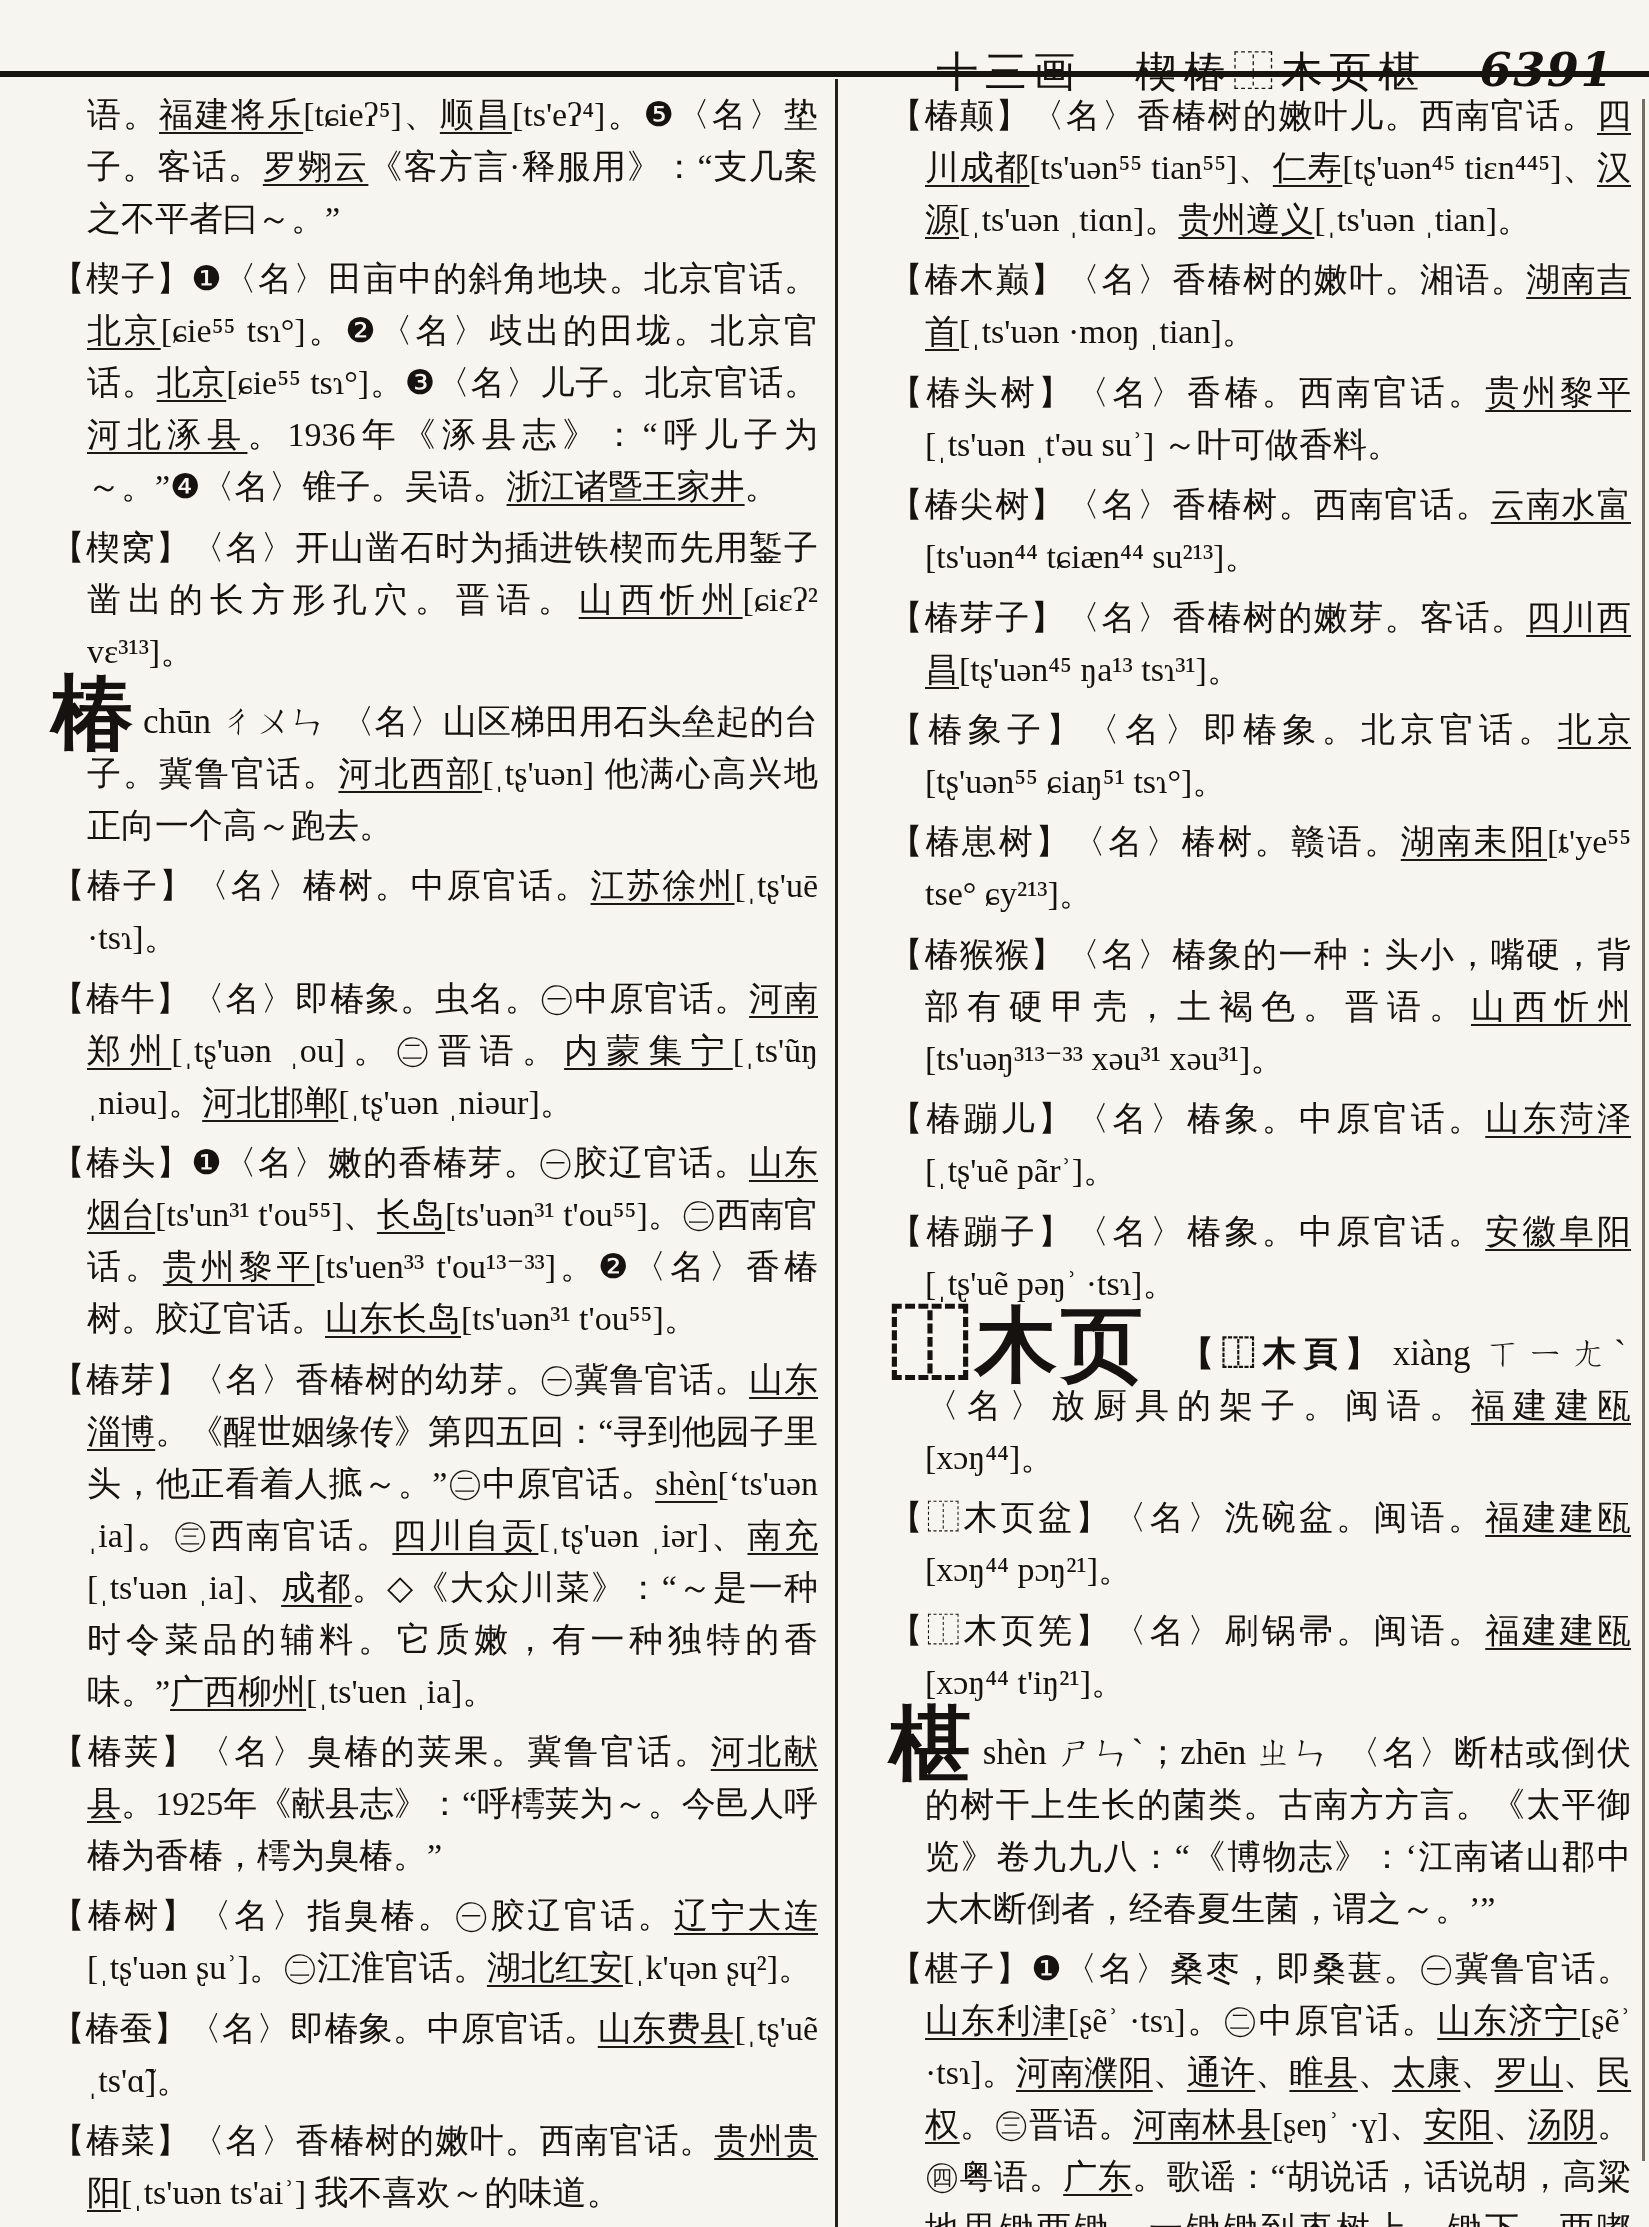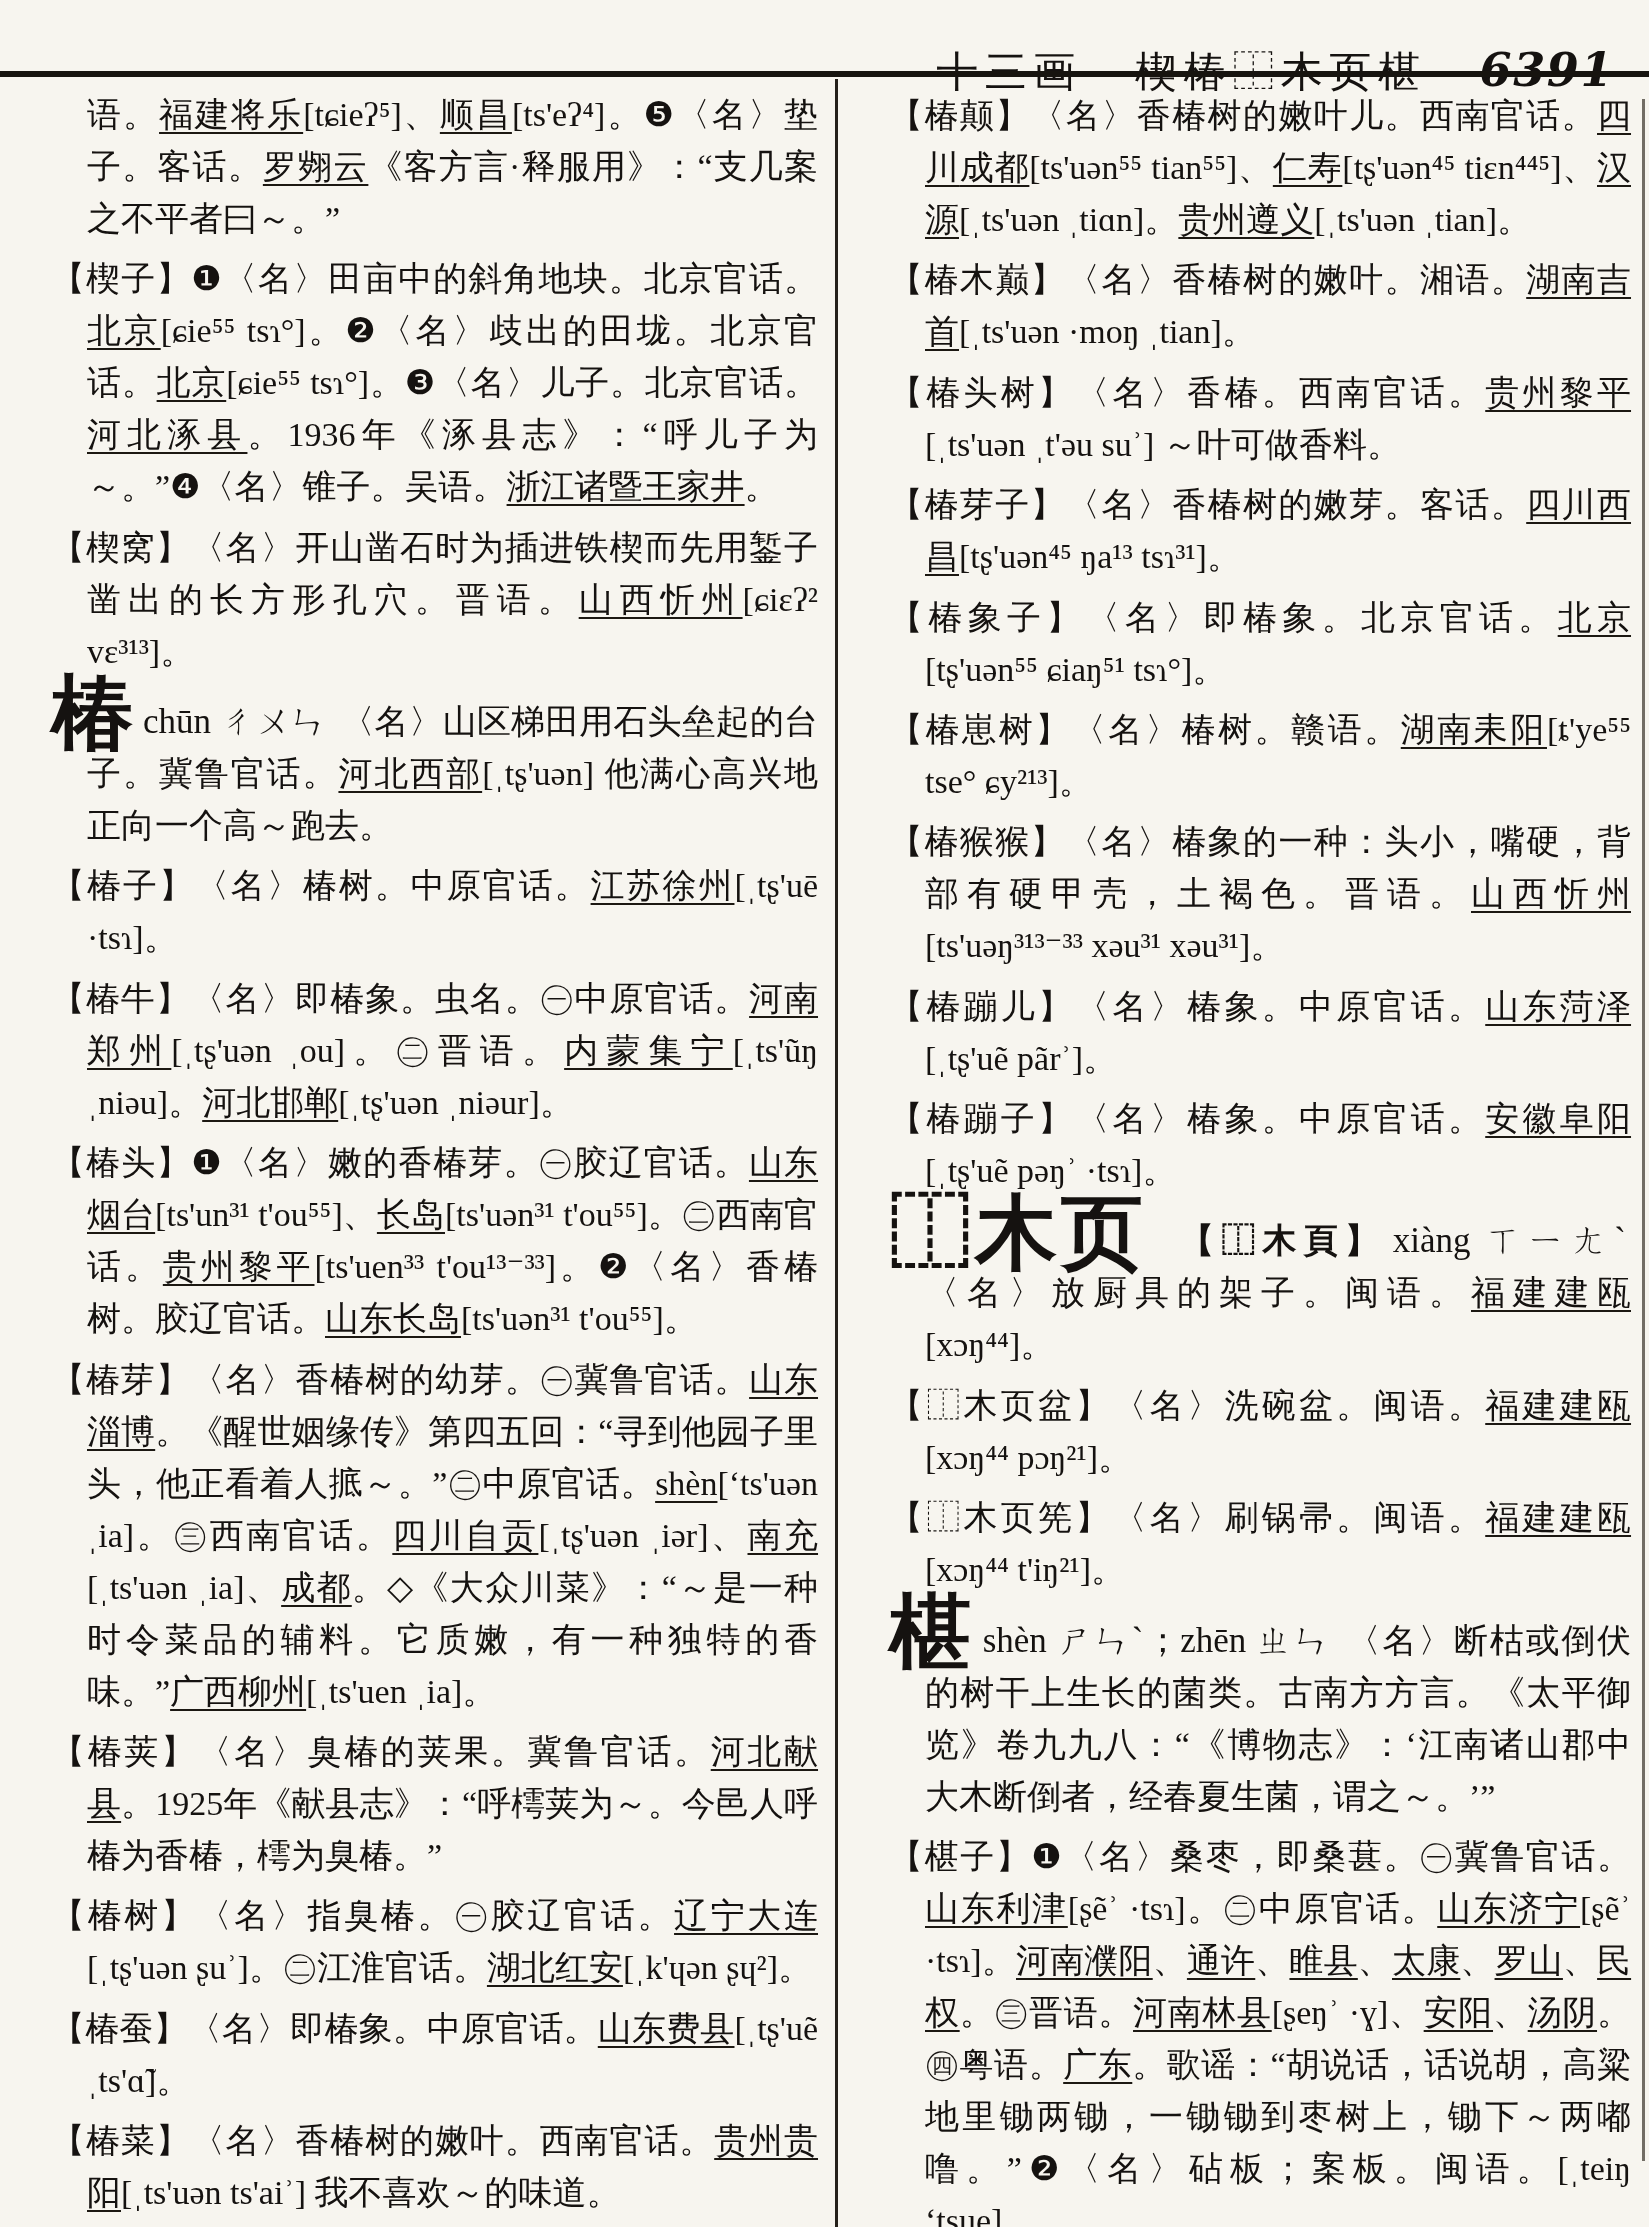--- a/index.html
+++ b/index.html
@@ -65,20 +65,21 @@
       <p class="entry entry"><span class="head">【椿树】</span><span class="body">〈名〉指臭椿。㊀胶辽官话。<u>辽宁大连</u>[ˌtʂ'uən ʂuʾ]。㊁江淮官话。<u>湖北红安</u>[ˌk'ɥən ʂɥ²]。</span></p>
       <p class="entry entry"><span class="head">【椿蚕】</span><span class="body">〈名〉即椿象。中原官话。<u>山东费县</u>[ˌtʂ'uẽ ˌts'ɑ̃]。</span></p>
       <p class="entry entry"><span class="head">【椿菜】</span><span class="body">〈名〉香椿树的嫩叶。西南官话。<u>贵州贵阳</u>[ˌts'uən ts'aiʾ] 我不喜欢～的味道。</span></p>
       <p class="entry entry"><span class="head">【椿蛾】</span><span class="body">〈名〉椿象。中原官话。<u>甘肃天水</u>[ˌts'un ˌŋuo]。</span></p>
     </div>
   <div class="divider"></div>
   <div class="column right">
       <p class="entry entry"><span class="head">【椿颠】</span><span class="body">〈名〉香椿树的嫩叶儿。西南官话。<u>四川<u>成都</u></u>[ts'uən⁵⁵ tian⁵⁵]、<u>仁寿</u>[tʂ'uən⁴⁵ tiɛn⁴⁴⁵]、<u>汉源</u>[ˌts'uən ˌtiɑn]。<u>贵州遵义</u>[ˌts'uən ˌtian]。</span></p>
       <p class="entry entry"><span class="head">【椿木巅】</span><span class="body">〈名〉香椿树的嫩叶。湘语。<u>湖南吉首</u>[ˌts'uən ·moŋ ˌtian]。</span></p>
       <p class="entry entry"><span class="head">【椿头树】</span><span class="body">〈名〉香椿。西南官话。<u>贵州黎平</u>[ˌts'uən ˌt'əu suʾ] ～叶可做香料。</span></p>
+      <p class="entry entry"><span class="head">【椿尖树】</span><span class="body">〈名〉香椿树。西南官话。<u>云南水富</u>[ts'uən⁴⁴ tɕiæn⁴⁴ su²¹³]。</span></p>
       <p class="entry entry"><span class="head">【椿芽子】</span><span class="body">〈名〉香椿树的嫩芽。客话。<u>四川西昌</u>[tʂ'uən⁴⁵ ŋa¹³ tsɿ³¹]。</span></p>
       <p class="entry entry"><span class="head">【椿象子】</span><span class="body">〈名〉即椿象。北京官话。<u>北京</u>[tʂ'uən⁵⁵ ɕiaŋ⁵¹ tsɿ°]。</span></p>
       <p class="entry entry"><span class="head">【椿崽树】</span><span class="body">〈名〉椿树。赣语。<u>湖南耒阳</u>[ȶ'ye⁵⁵ tse° ɕy²¹³]。</span></p>
       <p class="entry entry"><span class="head">【椿猴猴】</span><span class="body">〈名〉椿象的一种：头小，嘴硬，背部有硬甲壳，土褐色。晋语。<u>山西忻州</u>[ts'uəŋ³¹³⁻³³ xəu³¹ xəu³¹]。</span></p>
       <p class="entry entry"><span class="head">【椿蹦儿】</span><span class="body">〈名〉椿象。中原官话。<u>山东菏泽</u>[ˌtʂ'uẽ pãrʾ]。</span></p>
       <p class="entry entry"><span class="head">【椿蹦子】</span><span class="body">〈名〉椿象。中原官话。<u>安徽阜阳</u>[ˌtʂ'uẽ pəŋʾ ·tsɿ]。</span></p>
       <p class="entry bigchar"><span class="big">⿰木页</span><span class="trad">【⿰木頁】</span><span class="pron">xiàng ㄒㄧㄤˋ </span><span class="body">〈名〉放厨具的架子。闽语。<u>福建建瓯</u>[xɔŋ⁴⁴]。</span></p>
       <p class="entry entry"><span class="head">【⿰木页盆】</span><span class="body">〈名〉洗碗盆。闽语。<u>福建建瓯</u>[xɔŋ⁴⁴ pɔŋ²¹]。</span></p>
       <p class="entry entry"><span class="head">【⿰木页筅】</span><span class="body">〈名〉刷锅帚。闽语。<u>福建建瓯</u>[xɔŋ⁴⁴ t'iŋ²¹]。</span></p>
       <p class="entry bigchar"><span class="big">椹</span><span class="pron">shèn ㄕㄣˋ；zhēn ㄓㄣ </span><span class="body">〈名〉断枯或倒伏的树干上生长的菌类。古南方方言。《太平御览》卷九九八：“《博物志》：‘江南诸山郡中大木断倒者，经春夏生菌，谓之～。’”</span></p>

